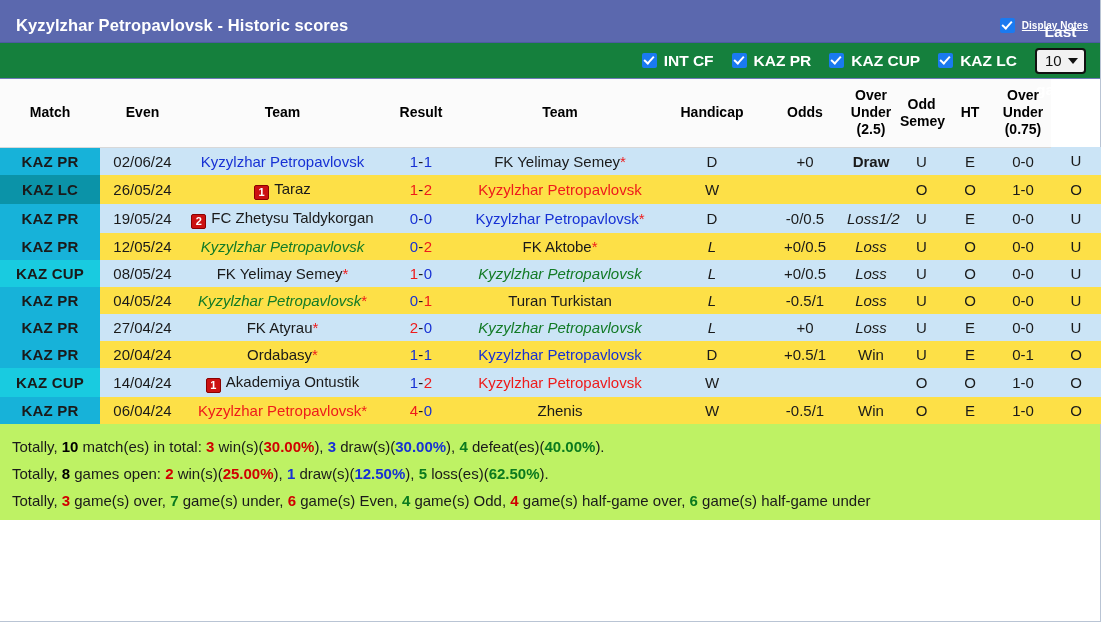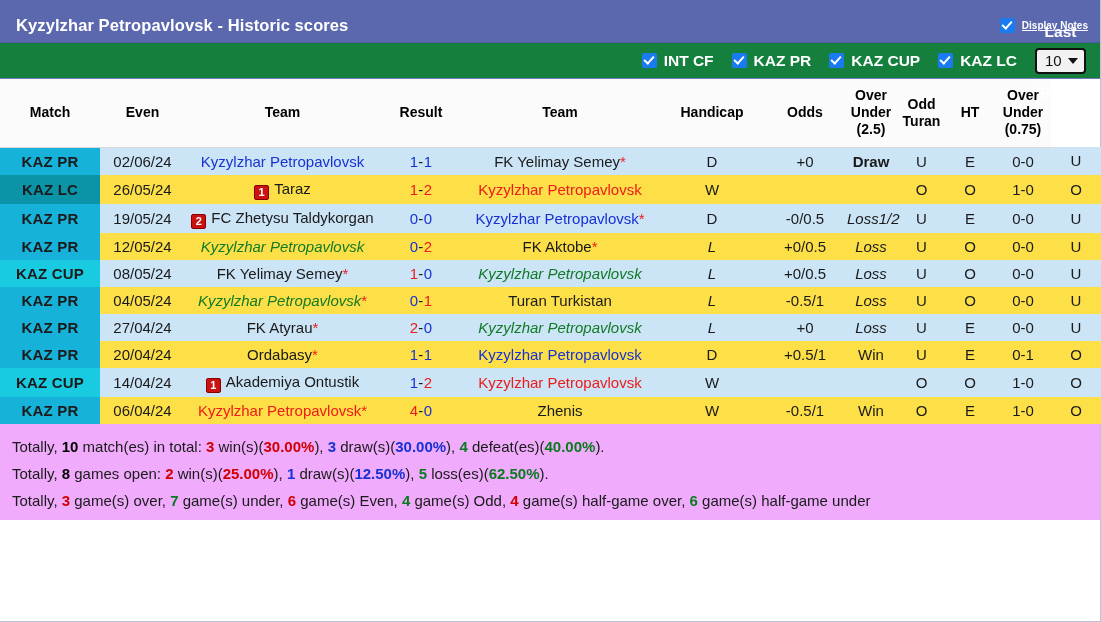--- a/index.html
+++ b/index.html
@@ -172,21 +172,21 @@
   .sc { font-size: 15.5px; letter-spacing: .3px; white-space: nowrap; margin-top: 24px; }
   .res { font-size: 15.5px; font-weight: normal; }
   .hcp { color: #1a1a1a; font-size: 15px; }
   .odd-u { color: #127a26; }
   .odd-o { color: #ee1b1b; }
   .ht { color: #1a1a1a; }
 
   
   .footer {
     padding: 9px 12px 6px 12px;
-    background: #f0abfc;
+    background: #bef264;
   }
   .fline {
     font-size: 15px;
     color: #1a1a1a;
     line-height: 27px;
     white-space: nowrap;
   }
   .fr { color: #d00000; font-weight: bold; }
   .fb { color: #1731d4; font-weight: bold; }
   .fg { color: #0a7a1e; font-weight: bold; }
@@ -255,21 +255,21 @@
         <th>Team</th>
         <th>Handicap</th>
         <th>Odds</th>
         <th>
           <div>Over</div>
           <div>Under</div>
           <div>(2.5)</div>
         </th>
         <th>
           <div>Odd</div>
-          <div>Turan</div>
+          <div>Semey</div>
         </th>
         <th>HT</th>
         <th>
           <div>Over</div>
           <div>Under</div>
           <div>(0.75)</div>
         </th>
       </tr>
     </thead>
     <tbody>

